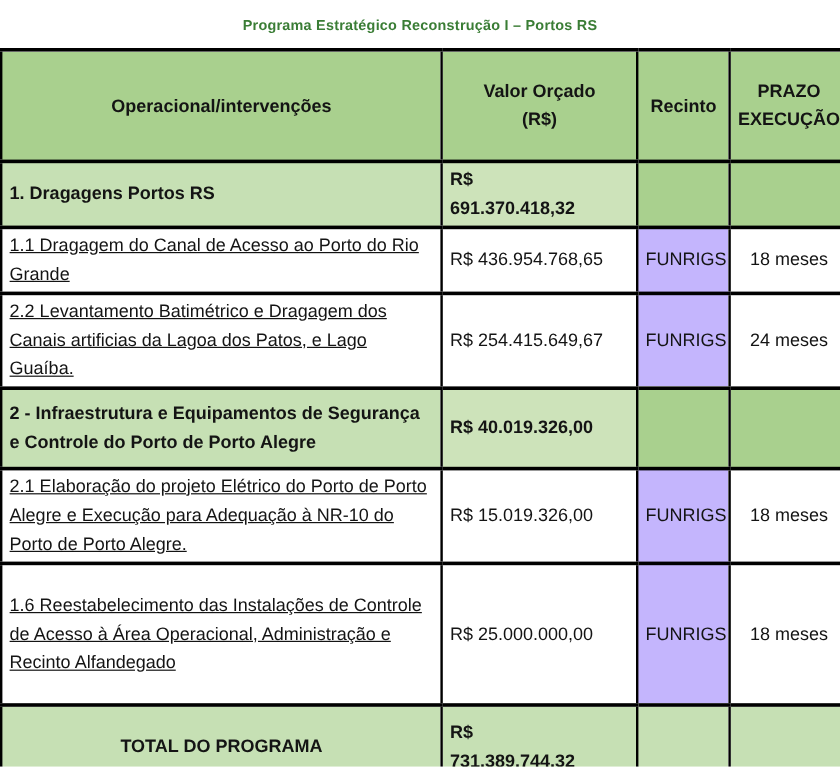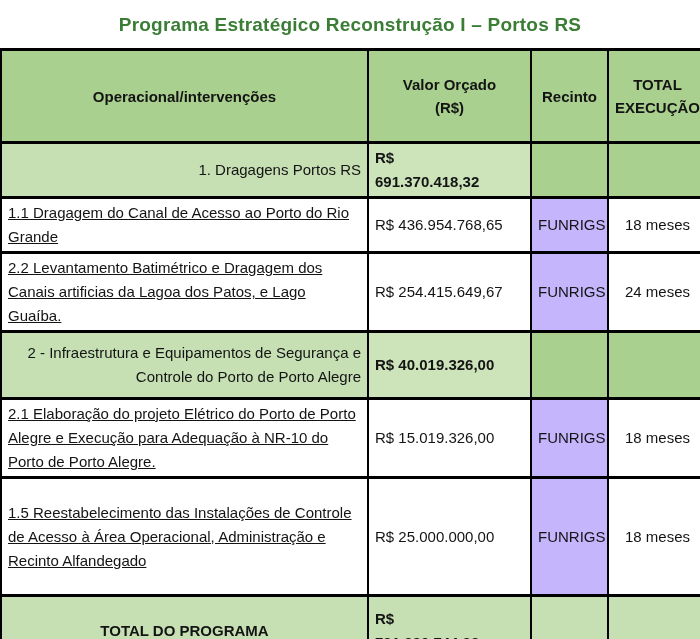--- a/index.html
+++ b/index.html
@@ -14,21 +14,21 @@
     width: 700px;
     height: 639px;
     background: #ffffff;
     overflow: hidden;
   }
   .page-title {
     margin: 0;
     padding-top: 14px;
     padding-bottom: 12px;
     text-align: center;
-    font-size: 19px;
+    font-size: 12px;
     font-weight: bold;
     color: #3a7d35;
     letter-spacing: 0.2px;
   }
   table.program {
     border-collapse: collapse;
     table-layout: fixed;
     width: 706px;           
     font-size: 15px;
     line-height: 24px;
@@ -55,21 +55,21 @@
   
   tr.r-1     { height: 52px; }
   tr.r-11    { height: 48px; }
   tr.r-12    { height: 75px; }
   tr.r-2     { height: 67px; }
   tr.r-21    { height: 78px; }
   tr.r-22    { height: 118px; }
   tr.r-total { height: 70px; }
 
   
-  td.sec-main  { background: #c6e0b4; font-weight: normal; text-align: right; }
+  td.sec-main  { background: #c6e0b4; font-weight: bold; text-align: left; }
   td.sec-valor { background: #cde3ba; font-weight: bold; text-align: left; }
   td.sec-side  { background: #a9d08e; }
 
   
   td.item-comp  { background: #ffffff; text-align: left; text-decoration: underline; }
   td.item-valor { background: #ffffff; text-align: left; }
   td.item-fonte { background: #c4b5fd; text-align: center; }
   td.item-prazo { background: #ffffff; text-align: center; vertical-align: top; padding-top: 5px; }
   td.prazo-bottom { vertical-align: bottom; padding-bottom: 12px; }
 
@@ -97,21 +97,21 @@
 
     <tbody>
         <tr class="r-header">
       <td>Operacional/intervenções</td>
       <td class="two-line">
         <span>Valor Orçado</span>
         <span>(R$)</span>
       </td>
       <td>Recinto</td>
       <td class="two-line">
-        <span>TOTAL</span>
+        <span>PRAZO</span>
         <span>EXECUÇÃO</span>
       </td>
     </tr>
 
     <tr class="r-1">
       <td class="sec-main">1. Dragagens Portos RS</td>
       <td class="sec-valor two-line">
         <span>R$</span>
         <span>691.370.418,32</span>
       </td>
@@ -141,21 +141,21 @@
     </tr>
 
     <tr class="r-21">
       <td class="item-comp">2.1 Elaboração do projeto Elétrico do Porto de Porto Alegre e Execução para Adequação à NR-10 do Porto de Porto Alegre.</td>
       <td class="item-valor">R$ 15.019.326,00</td>
       <td class="item-fonte">FUNRIGS</td>
       <td class="item-prazo">18 meses</td>
     </tr>
 
     <tr class="r-22">
-      <td class="item-comp">1.5 Reestabelecimento das Instalações de Controle de Acesso à Área Operacional, Administração e Recinto Alfandegado</td>
+      <td class="item-comp">1.6 Reestabelecimento das Instalações de Controle de Acesso à Área Operacional, Administração e Recinto Alfandegado</td>
       <td class="item-valor">R$ 25.000.000,00</td>
       <td class="item-fonte">FUNRIGS</td>
       <td class="item-prazo prazo-bottom">18 meses</td>
     </tr>
 
     <tr class="r-total">
       <td class="total-comp">TOTAL DO PROGRAMA</td>
       <td class="total-valor two-line">
         <span>R$</span>
         <span>731.389.744,32</span>

